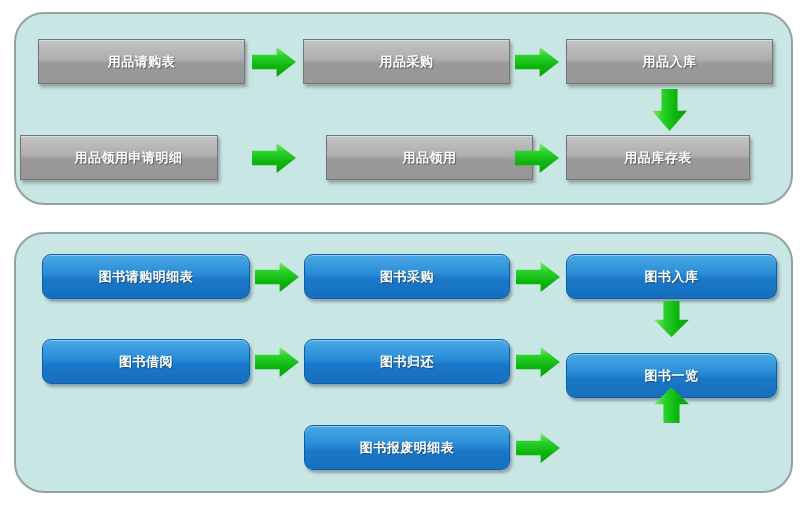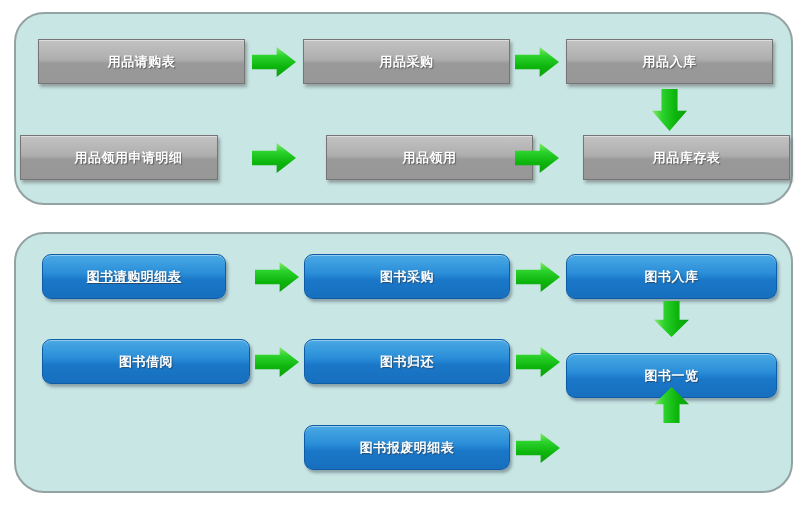--- a/index.html
+++ b/index.html
@@ -96,29 +96,29 @@
     <div class="arrow down" style="left:636px; top:75px; height:42px;"></div>
 
     <div class="node gray" style="left:4px; top:121px; width:198px;padding-left:19px;">
       <span class="node-label">用品领用申请明细</span>
     </div>
     <div class="arrow right" style="left:236px; top:129px;"></div>
     <div class="node gray" style="left:287px; top:121px; width:207px;margin-left:23px;">
       <span class="node-label">用品领用</span>
     </div>
     <div class="arrow right" style="left:499px; top:129px;"></div>
-    <div class="node gray" style="left:550px; top:121px; width:207px;margin-left:17px;">
+    <div class="node gray" style="left:550px; top:121px; width:184px;">
       <span class="node-label">用品库存表</span>
     </div>
 
   </section>
 
   <section class="panel bottom">
 
-    <div class="node blue" style="left:26px; top:20px; width:184px;text-decoration:underline;">
+    <div class="node blue" style="left:26px; top:20px; width:208px;">
       <span class="node-label">图书请购明细表</span>
     </div>
     <div class="arrow right" style="left:239px; top:28px;"></div>
     <div class="node blue" style="left:288px; top:20px; width:206px;">
       <span class="node-label">图书采购</span>
     </div>
     <div class="arrow right" style="left:500px; top:28px;"></div>
     <div class="node blue" style="left:550px; top:20px; width:211px;">
       <span class="node-label">图书入库</span>
     </div>

